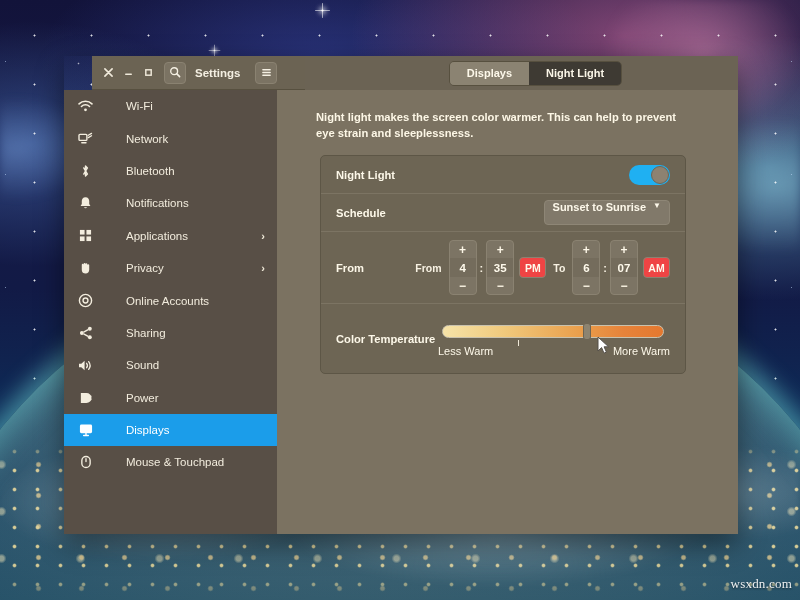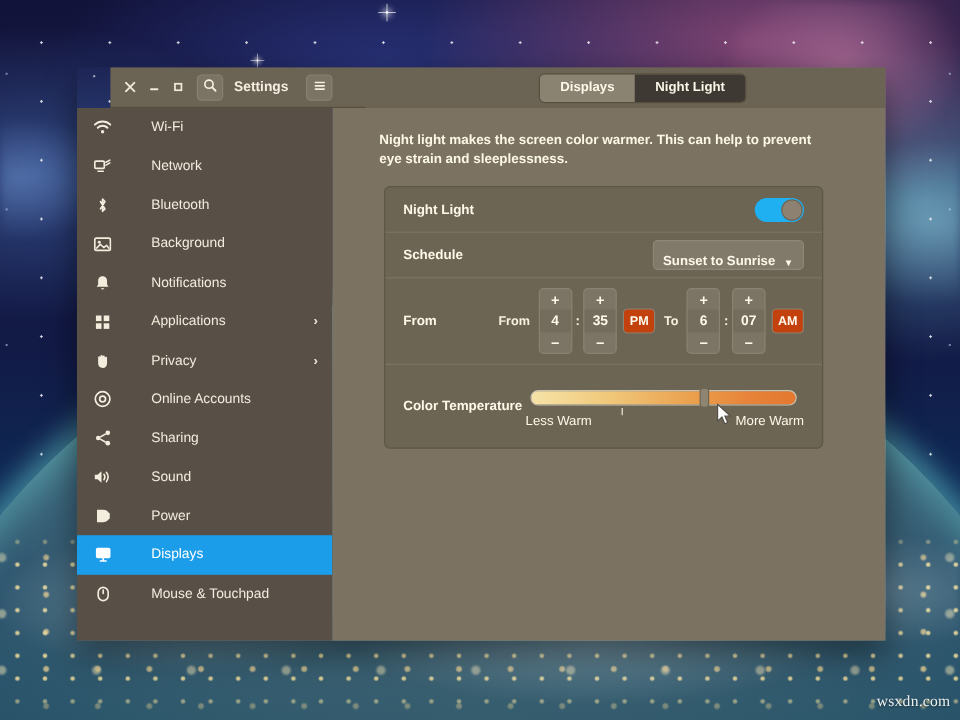--- a/index.html
+++ b/index.html
@@ -300,21 +300,21 @@
     box-sizing: border-box;
   }
 
   
   .dropdown {
     margin-left: auto;
     background: #81796a;
     border: 1px solid #8e8676;
     border-radius: 4px;
     height: 23px;
-    display: flex; align-items: flex-end;
+    display: flex; align-items: flex-start;
     padding: 0 8px;
     color: #fdf8ea;
     font-size: 11px;
     font-weight: bold;
     white-space: nowrap;
   }
   .dropdown .caret { margin-left: 7px; font-size: 8px; }
 
   
   .times-wrap {
@@ -356,21 +356,21 @@
     font-weight: bold;
     background: #746c5c;
   }
   .colon {
     color: #f7f1e2;
     font-size: 11px;
     font-weight: bold;
     margin: 0 3px;
   }
   .ampm {
-    background: #c2410c;
+    background: #ef4444;
     border: 1px solid #8a8271;
     border-radius: 4px;
     height: 21px;
     min-width: 27px;
     display: flex; align-items: center; justify-content: center;
     color: #fffaec;
     font-size: 10.5px;
     font-weight: bold;
     margin-left: 5px;
     box-sizing: border-box;
@@ -511,30 +511,20 @@
 
         <div class="side-item">
           <span class="ico">
             <svg width="11" height="14" viewBox="0 0 10 16">
                 <path d="M3 4.5 L7.2 11.5 L5 13.8 L5 2.2 L7.2 4.5 L3 11.5" stroke="currentColor" stroke-width="1.6" fill="none" stroke-linejoin="round" stroke-linecap="round"></path>
               </svg>
           </span>
           <span class="lbl">Bluetooth</span>
         </div>
 
-        <div class="side-item">
-          <span class="ico">
-            <svg width="15" height="13" viewBox="0 0 16 14">
-                <rect x="1" y="1.5" width="14" height="11" rx="1.5" stroke="currentColor" stroke-width="1.5" fill="none"></rect>
-                <circle cx="5" cy="5.3" r="1.3" fill="currentColor"></circle>
-                <path d="M2.2 11 L6 7 L9 10 L11.5 8 L14 11" stroke="currentColor" stroke-width="1.4" fill="none" stroke-linejoin="round"></path>
-              </svg>
-          </span>
-          <span class="lbl">Background</span>
-        </div>
 
         <div class="side-item">
           <span class="ico">
             <svg width="13" height="14" viewBox="0 0 14 15">
                 <path d="M7 1.2 C4.2 1.2 3 3.2 3 5.4 V8.6 L1.7 10.6 H12.3 L11 8.6 V5.4 C11 3.2 9.8 1.2 7 1.2 Z" fill="currentColor"></path>
                 <path d="M5.4 12 A1.7 1.7 0 0 0 8.6 12" fill="currentColor"></path>
               </svg>
           </span>
           <span class="lbl">Notifications</span>
         </div>

